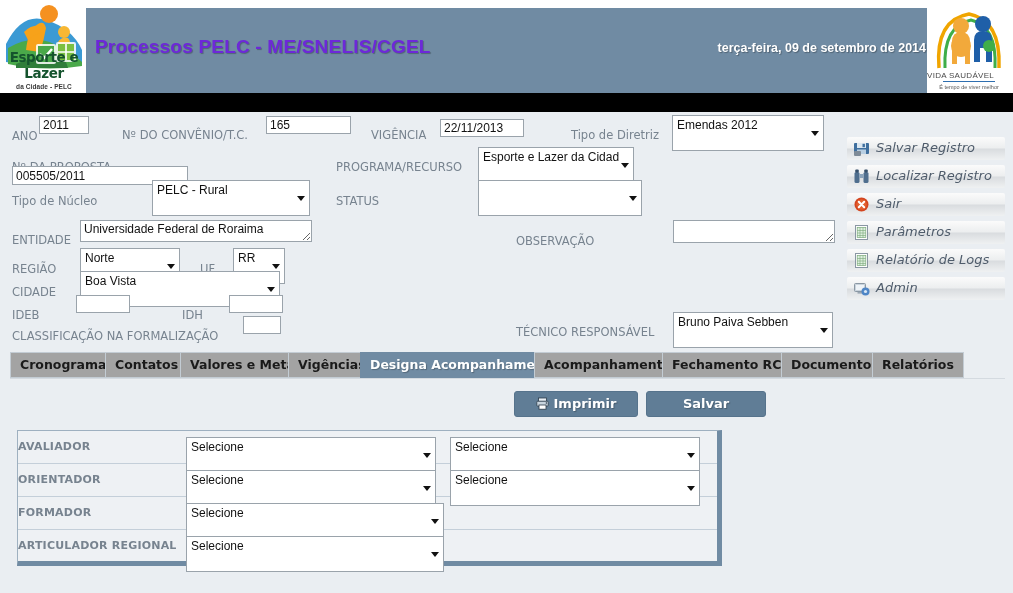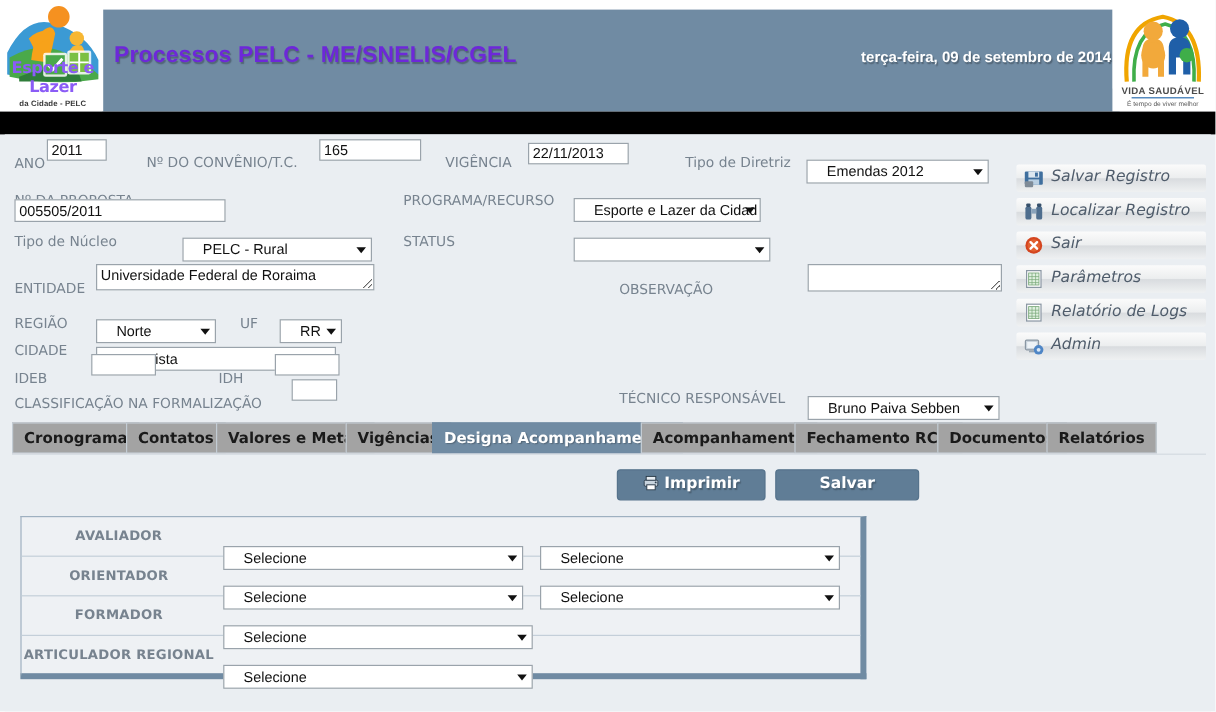--- a/index.html
+++ b/index.html
@@ -45,42 +45,41 @@
   
   .logo-left {
     position: absolute; left: 2px; top: 0px;
     width: 84px; height: 93px;
     background: #ffffff;
     overflow: hidden;
   }
   .logo-left .lbl1 {
     position: absolute; left: 0; bottom: 12px; width: 84px;
     text-align: center;
-    font-size: 13.5px; font-weight: bold; color: #8b5cf6;
+    font-size: 13.5px; font-weight: bold; color: #14532d;
     font-family: "DejaVu Sans", sans-serif;
     letter-spacing: -0.4px;
   }
   .logo-left .lbl2 {
     position: absolute; left: 0; bottom: 3px; width: 84px;
     text-align: center;
     font-size: 6.5px; font-weight: bold; color: #3a3a3a;
     letter-spacing: 0.1px;
   }
 
   
   .logo-right {
     position: absolute; right: 2px; top: 2px;
     width: 84px; height: 91px;
     background: #ffffff;
     overflow: hidden;
   }
   .logo-right .vl1 {
     position: absolute; left: 0; bottom: 13px; width: 84px;
-    text-align: center;
-    font-size: 8px; font-weight: bold; color: #4a4a4a;
+    font-size: 8px; font-weight: normal; color: #4a4a4a;
     letter-spacing: 0.3px;
   }
   .logo-right .vl2 {
     position: absolute; left: 0; bottom: 3px; width: 84px;
     text-align: center;
     font-size: 5.5px; color: #5a5a5a;
   }
   .logo-right .underline {
     position: absolute; left: 16px; bottom: 11px;
     width: 52px; height: 1px; background: #2f6fb0;
@@ -133,32 +132,31 @@
     font-family: "Liberation Sans", sans-serif;
     color: #111;
     padding: 1px 3px;
     resize: both;
     overflow: hidden;
     outline: none;
     line-height: 15px;
   }
   .sel {
     position: absolute;
-    height: 20px;
+    height: 36px;
     border: 1px solid #9aa3ab;
     background: #ffffff;
     font-size: 12px;
     color: #111;
     line-height: 18px;
-    padding-left: 16px;
+    padding-left: 4px;
     padding-right: 18px;
     white-space: nowrap;
     overflow: hidden;
     cursor: default;
-    margin-top: 18px;
   }
   .sel .arw {
     position: absolute; right: 4px; top: 50%;
     margin-top: -2px;
     width: 0; height: 0;
     border-left: 4px solid transparent;
     border-right: 4px solid transparent;
     border-top: 5px solid #111;
   }
 
@@ -247,21 +245,21 @@
   }
   .desig-row {
     position: relative;
     height: 33px;
     border-bottom: 1px solid #c4cfd9;
   }
   .desig-row:last-child { border-bottom: none; }
   .desig-label {
     position: absolute; left: 0; top: 9px;
     width: 162px;
-    text-align: center;
+    text-align: left;
     font-size: 11px; font-weight: bold;
     color: #77838f;
     font-family: "DejaVu Sans", sans-serif;
     letter-spacing: 0.2px;
   }
   .desig-sel-a { left: 168px; top: 6px; width: 250px; }
   .desig-sel-b { left: 432px; top: 6px; width: 250px; }
 </style>
 </head>
 <body>

